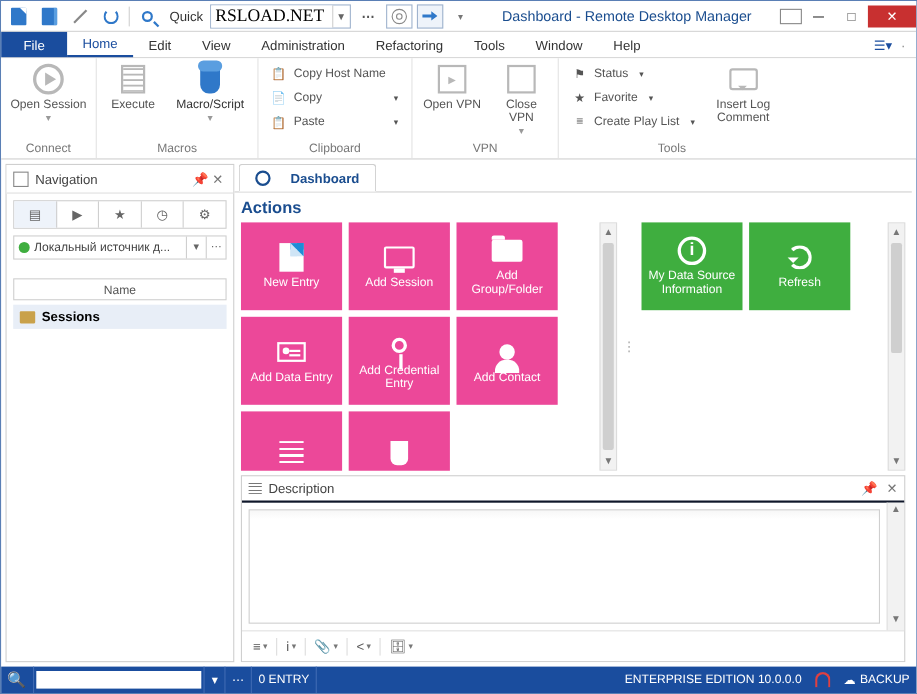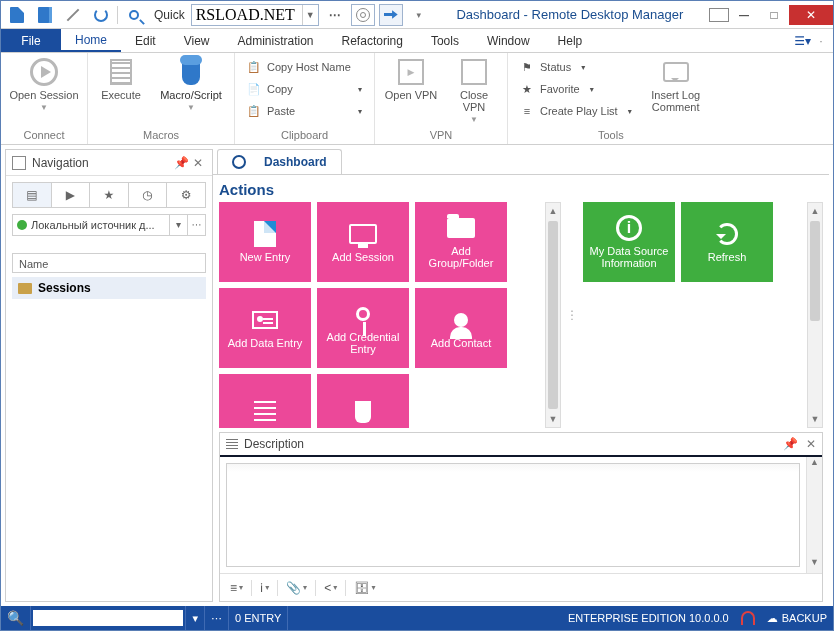--- a/index.html
+++ b/index.html
@@ -66,21 +66,21 @@
 .panel-hdr .spacer{flex:1;}
 .panel-hdr .pin,.panel-hdr .x{width:16px;text-align:center;color:#777;cursor:default;}
 .nav-tb { display:flex; border:1px solid #cfcfcf; margin:6px; }
 .nav-tb div{flex:1;height:24px;display:flex;align-items:center;justify-content:center;border-right:1px solid #cfcfcf;color:#666;}
 .nav-tb div:last-child{border-right:none;}
 .nav-tb div.active{background:#eef3fa;}
 .nav-src{display:flex;align-items:center;margin:0 6px 4px;border:1px solid #cfcfcf;height:22px;}
 .nav-src .dot{width:10px;height:10px;border-radius:50%;background:#3fae3f;margin:0 4px;}
 .nav-src .txt{flex:1;white-space:nowrap;overflow:hidden;text-overflow:ellipsis;font-size:11px;color:#444;}
 .nav-src .dd,.nav-src .dots{width:18px;text-align:center;border-left:1px solid #cfcfcf;height:100%;line-height:20px;font-size:10px;color:#666;}
-.nav-col{padding:13px 6px;}
+.nav-col{padding:13px 6px;text-align:center;}
 .nav-col .colhdr{background:#fff;border:1px solid #cfcfcf;height:20px;line-height:20px;padding:0 6px;font-size:11px;color:#555;}
 .tree{margin-top:4px;}
 .tree .row{display:flex;align-items:center;height:22px;background:#e8eef7;padding:0 6px;gap:6px;}
 .tree .fold{width:14px;height:11px;background:#c9a14a;border-radius:1px;}
 
 
 .main { flex:1; margin:4px 4px 4px 0; display:flex; flex-direction:column; overflow:hidden;}
 .dtabs{display:flex;height:26px;border-bottom:1px solid #cfcfcf;}
 .dtab{display:flex;align-items:center;gap:18px;padding:0 14px;border:1px solid #cfcfcf;border-bottom:none;background:#fff;border-radius:3px 3px 0 0;font-weight:bold;color:#1a4d8f;margin-left:4px;}
 .dtab .dicon{width:14px;height:14px;border:2px solid #1a4d8f;border-radius:50%;}

